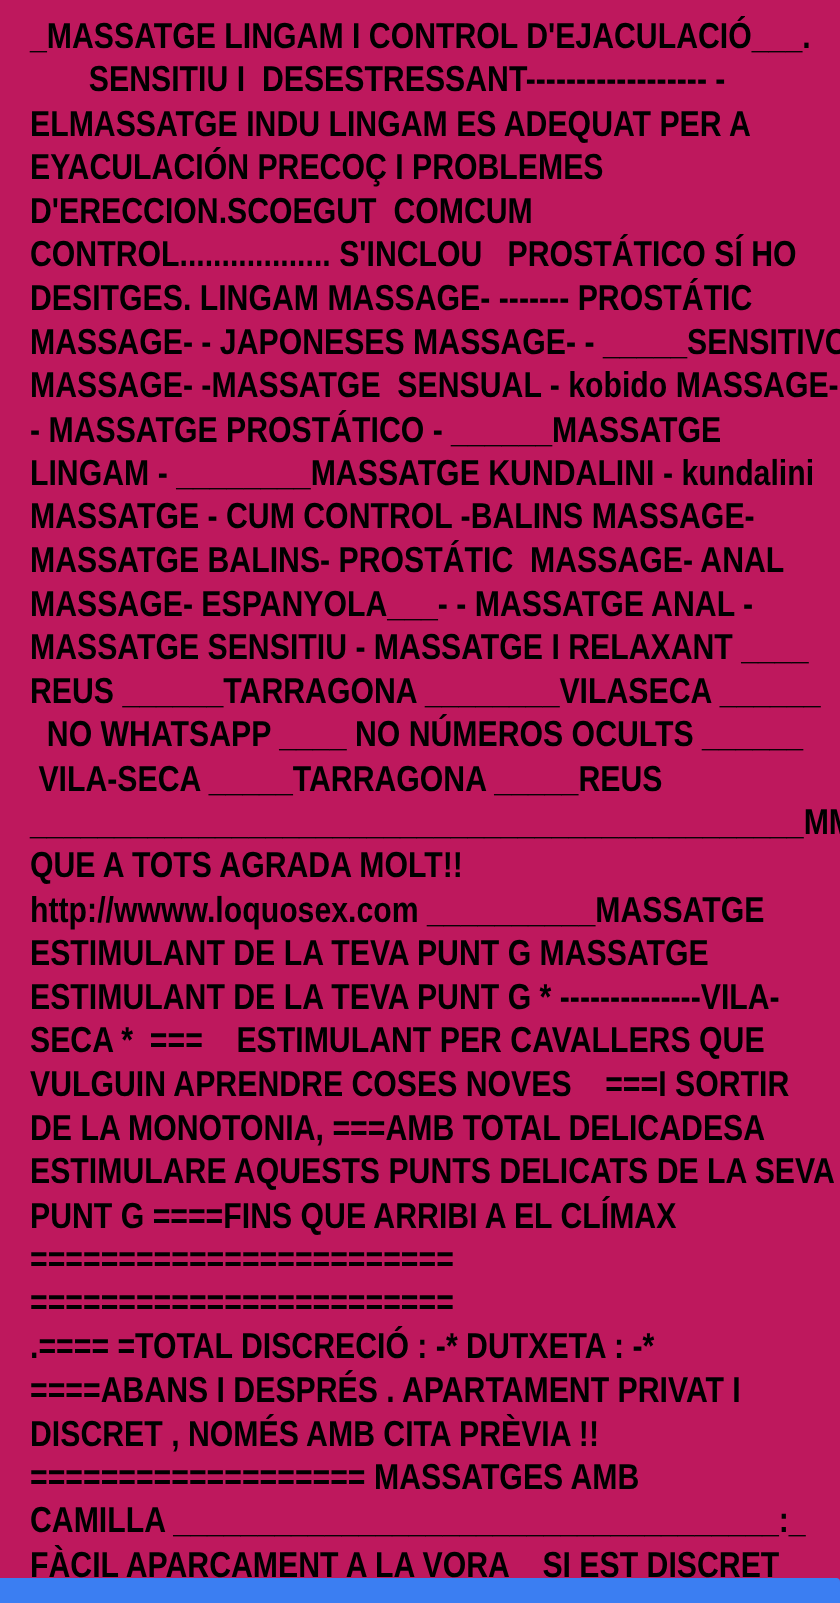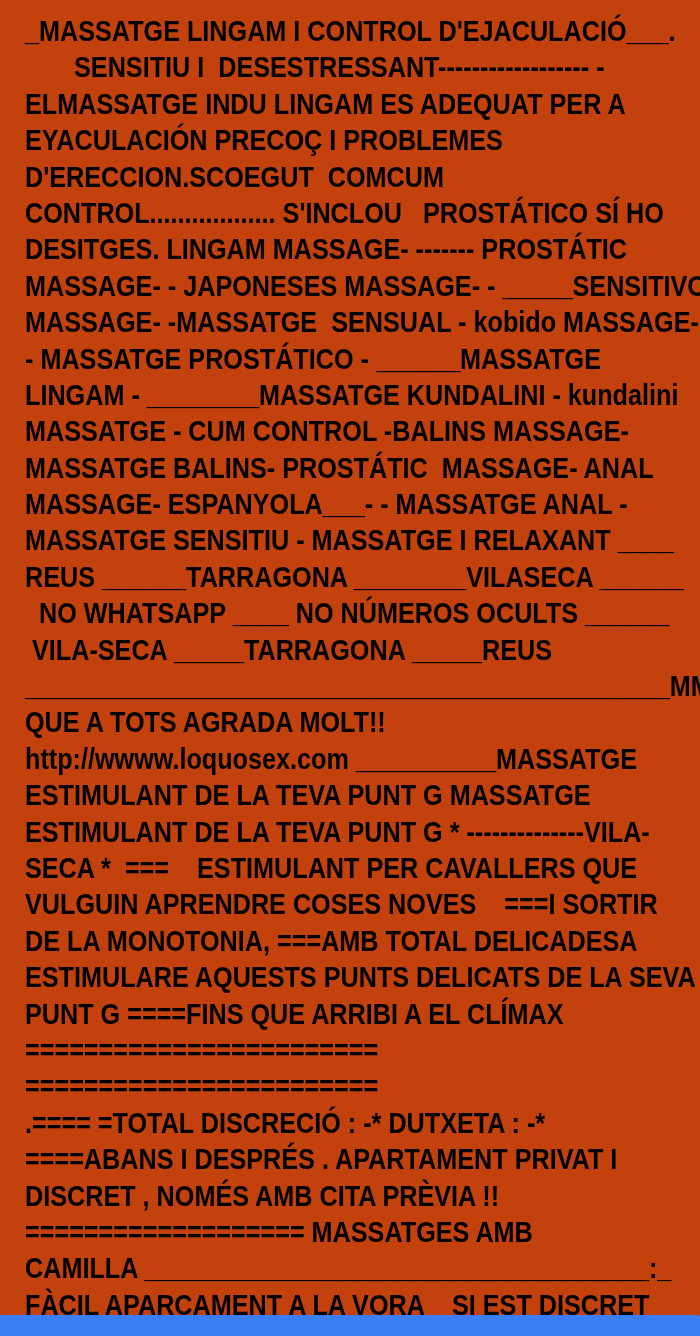--- a/index.html
+++ b/index.html
@@ -7,21 +7,21 @@
     width: 700px; height: 1336px;
     background: #ffffff;
     overflow: hidden;
     position: relative;
     font-family: "Liberation Sans", sans-serif;
   }
   .viewport {
     position: absolute; left: 0; top: 0;
     width: 700px; height: 1336px;
     overflow: hidden;
-    background: #c2410c;
+    background: #be185d;
   }
   .ad-text {
     position: absolute;
     left: 25px; top: 13px;
     width: 840px;               
     transform: scaleX(0.84);    
     transform-origin: 0 0;
     font-weight: bold;
     font-size: 30px;
     line-height: 36.4px;

